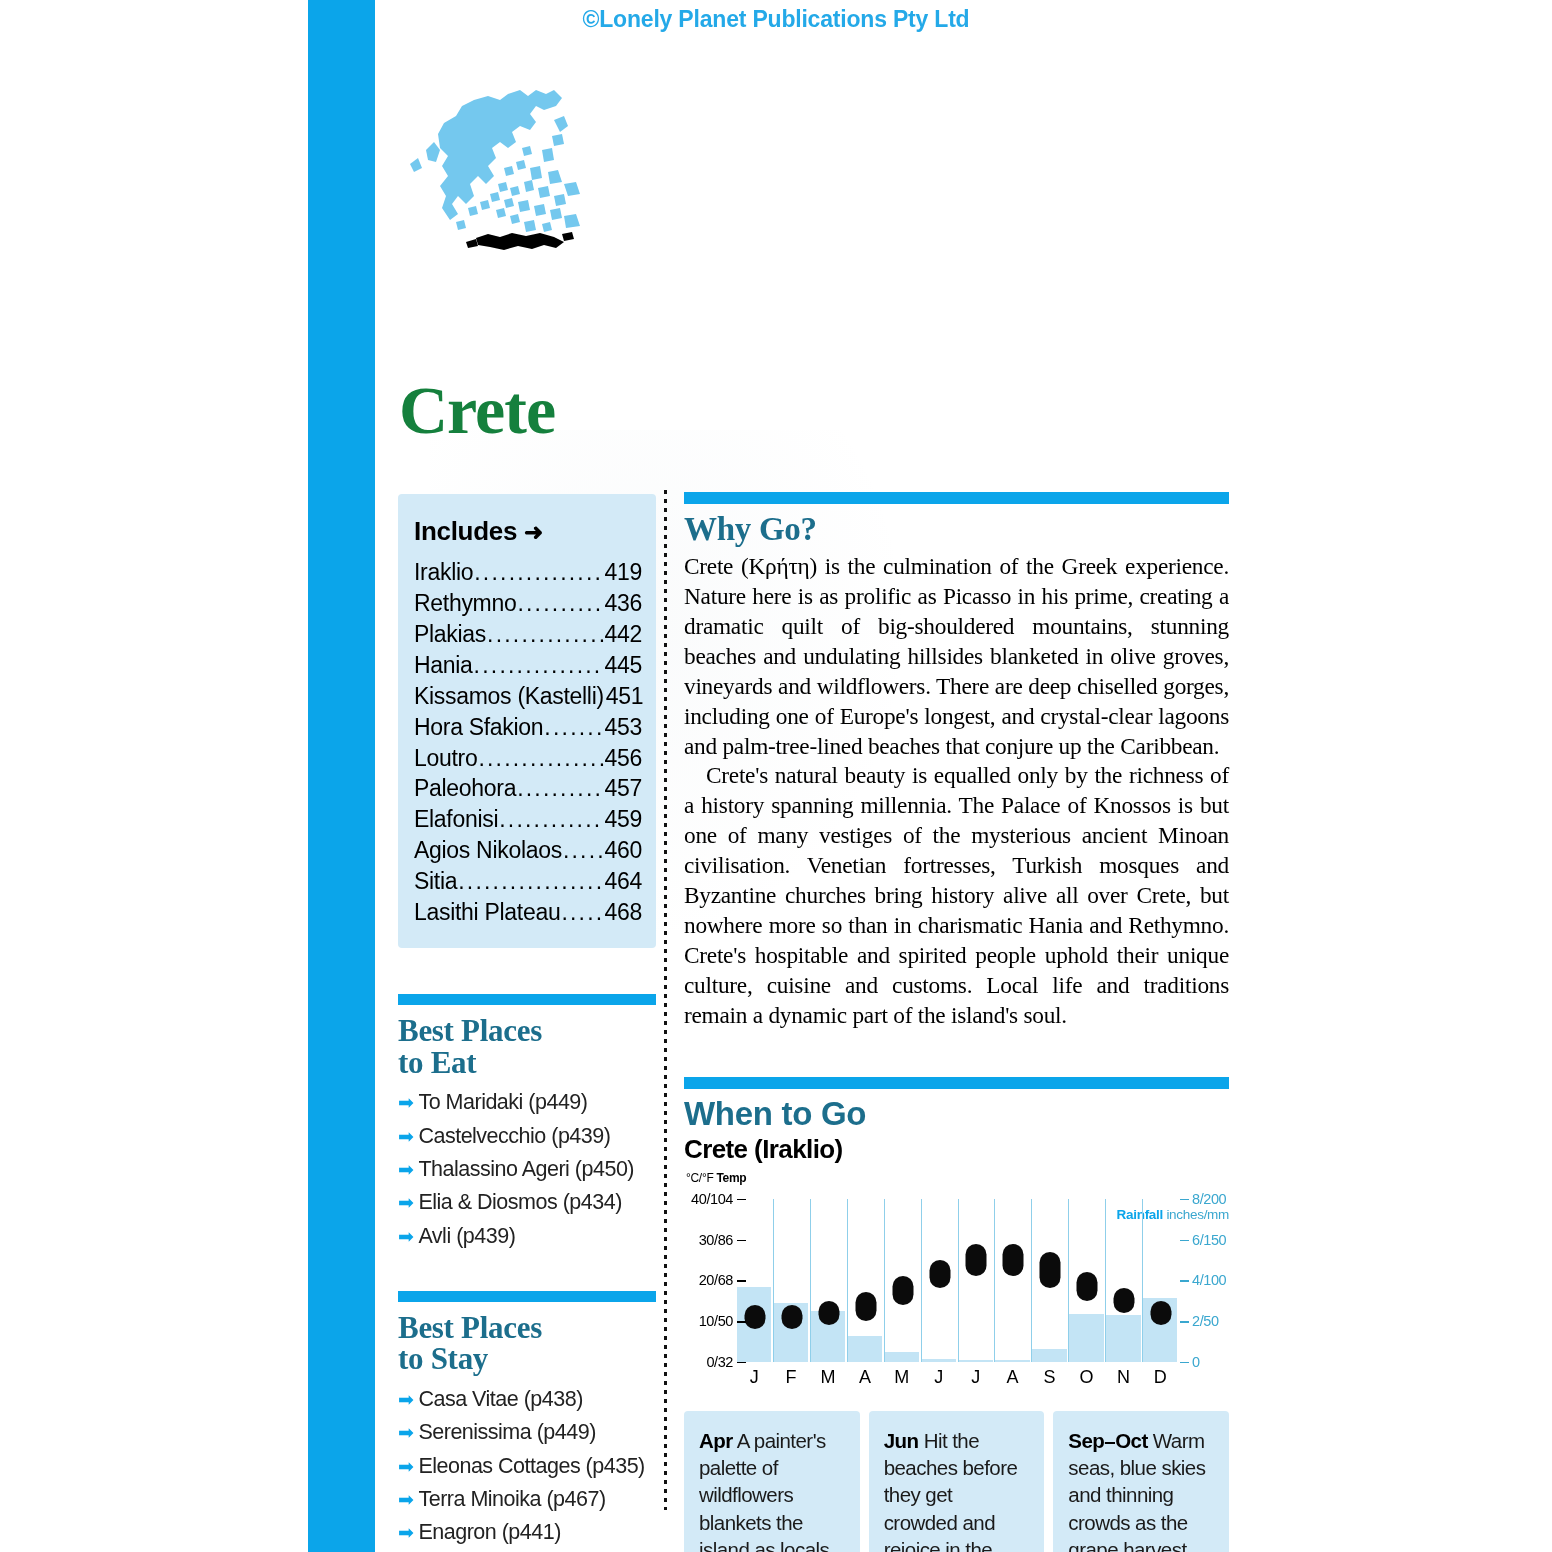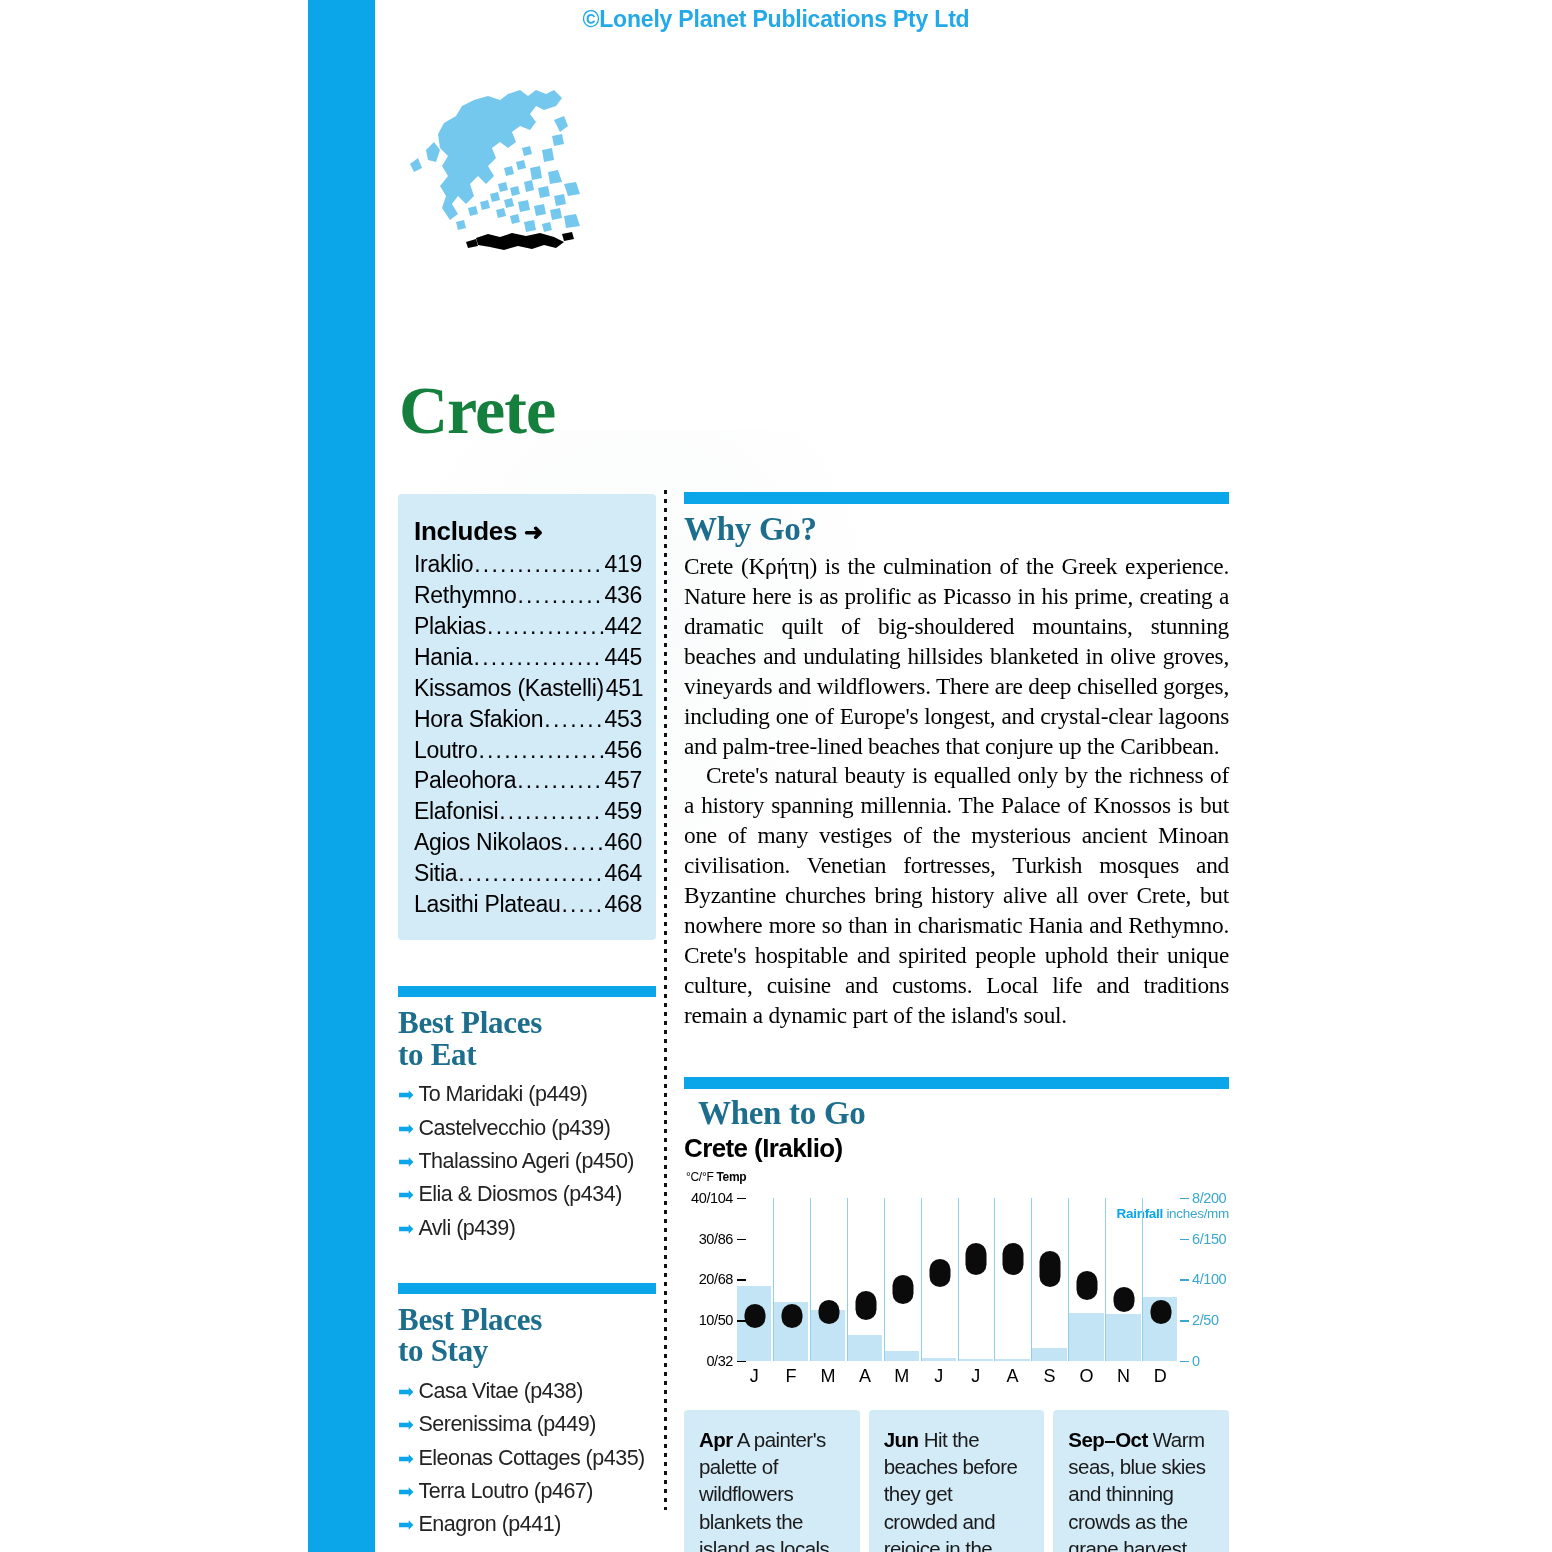--- a/index.html
+++ b/index.html
@@ -61,21 +61,21 @@
 
   .includes-box {
     background: #D3EAF7;
     border-radius: 4px;
     padding: 22px 14px 20px 16px;
   }
   .includes-title {
     font-weight: bold;
     font-size: 26px;
     color: #000;
-    margin-bottom: 2px;
+    margin-bottom: 10px;
     letter-spacing: -0.3px;
   }
   .includes-title .arrow { color: #000; font-size: 23px; }
   .inc-row {
     display: flex;
     align-items: baseline;
     font-size: 23px;
     color: #000;
     line-height: 1.345;
     white-space: nowrap;
@@ -144,25 +144,25 @@
     color: #000;
     text-align: justify;
     letter-spacing: -0.25px;
   }
   .whygo-body p + p { text-indent: 22px; }
 
   
   .whentogo { margin-top: 46px; }
   .wtg-rule { height: 12px; background: #0BA5EA; }
   .wtg-head {
-    font-family: Liberation Serif, serif;
+    font-family: Liberation Sans, sans-serif;
     font-weight: bold;
     font-size: 33px;
     color: #1c6e8c;
-    margin: 6px 0 1px 14px;
+    margin: 6px 0 1px 0;
     letter-spacing: -0.3px;
   }
   .wtg-sub {
     font-size: 26px;
     font-weight: bold;
     color: #000;
     letter-spacing: -0.6px;
     margin-bottom: 6px;
   }
 
@@ -440,21 +440,21 @@
         <li>
           <span class="bl">➡</span>
           <span>Serenissima (p449)</span>
         </li>
         <li>
           <span class="bl">➡</span>
           <span>Eleonas Cottages (p435)</span>
         </li>
         <li>
           <span class="bl">➡</span>
-          <span>Terra Loutro (p467)</span>
+          <span>Terra Minoika (p467)</span>
         </li>
         <li>
           <span class="bl">➡</span>
           <span>Enagron (p441)</span>
         </li>
       </ul>
     </div>
   </div>
 
   <div class="col-right">

